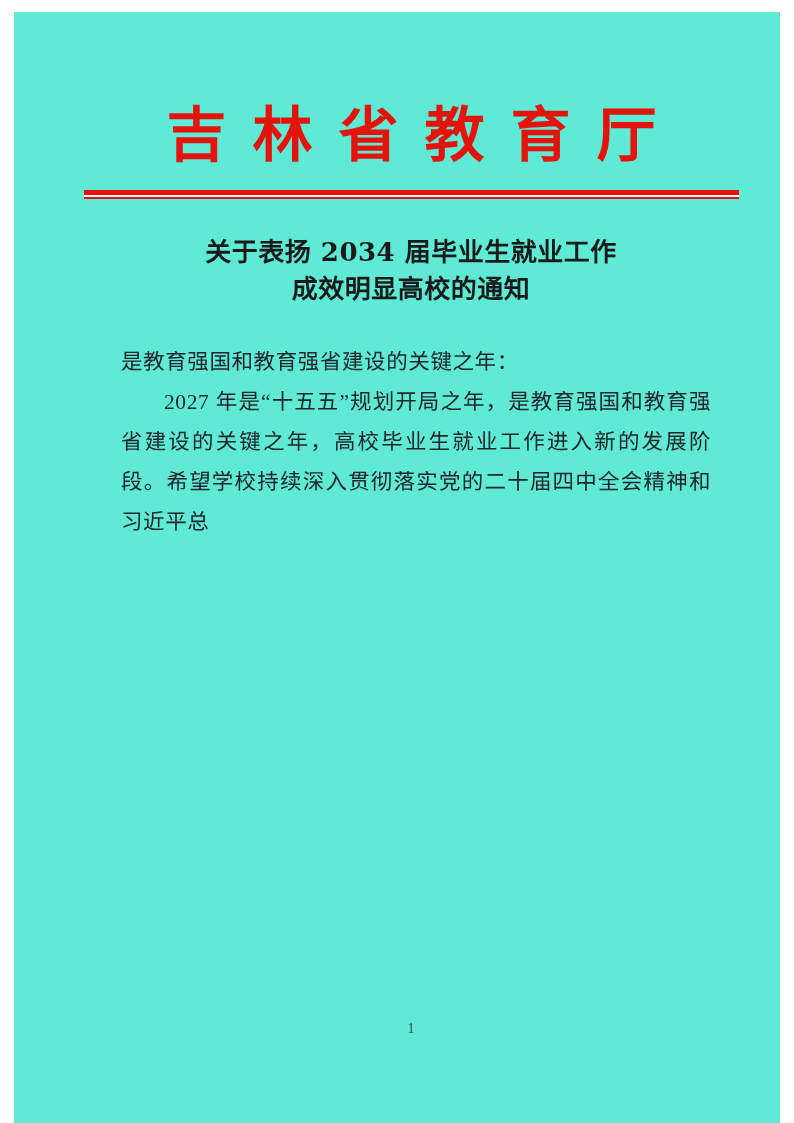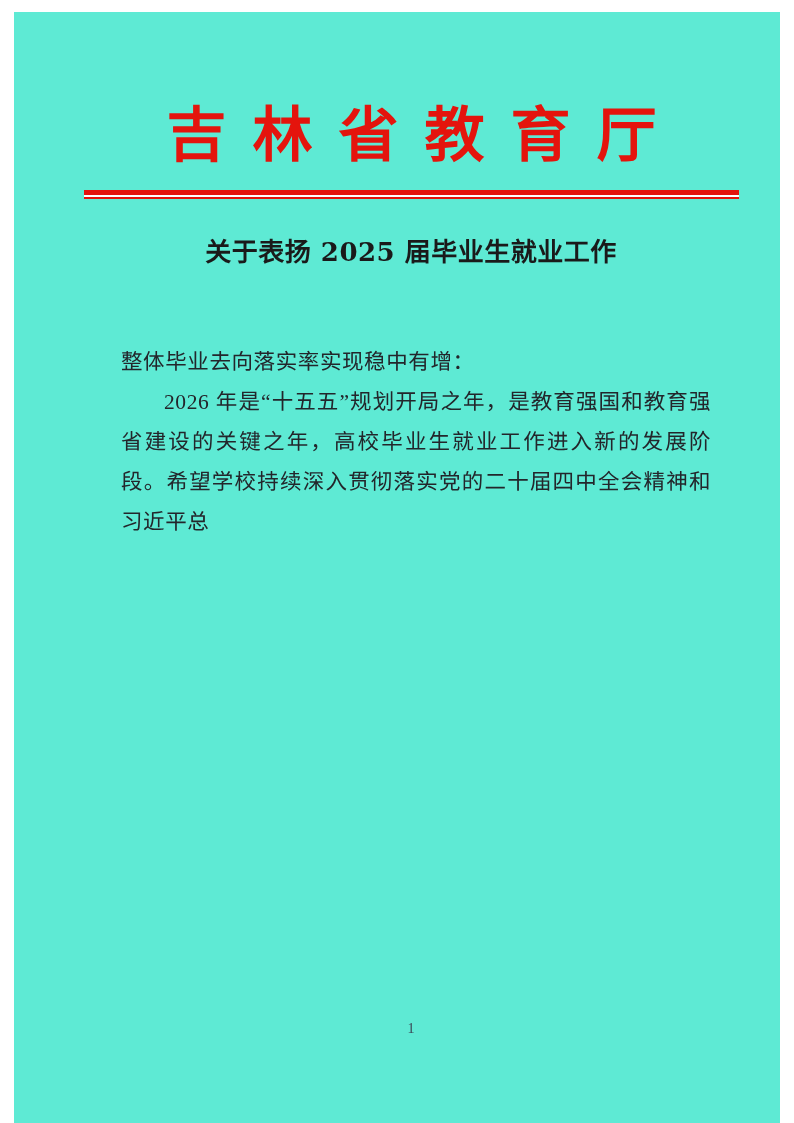--- a/index.html
+++ b/index.html
@@ -136,23 +136,24 @@
   <div class="letterhead">
     <div class="letterhead-title">吉林省教育厅</div>
     <div class="letterhead-rule">
       <div class="bar-thick"></div>
       <div class="bar-gap"></div>
       <div class="bar-thin"></div>
     </div>
   </div>
 
   <div class="doc-title">
-    <span class="title-line">关于表扬 2025 届毕业生就业工作</span>
+    <span class="title-line">关于表扬 2034 届毕业生就业工作</span>
+    <span class="title-line">成效明显高校的通知</span>
   </div>
 
   <div class="body-block">
-    <p class="salutation">整体毕业去向落实率实现稳中有增：</p>
-    <p class="para">2026 年是“十五五”规划开局之年，是教育强国和教育强省建设的关键之年，高校毕业生就业工作进入新的发展阶段。希望学校持续深入贯彻落实党的二十届四中全会精神和习近平总</p>
+    <p class="salutation">是教育强国和教育强省建设的关键之年：</p>
+    <p class="para">2027 年是“十五五”规划开局之年，是教育强国和教育强省建设的关键之年，高校毕业生就业工作进入新的发展阶段。希望学校持续深入贯彻落实党的二十届四中全会精神和习近平总</p>
   </div>
 
   <div class="page-number">1</div>
 
 </div>
 
 </body></html>

